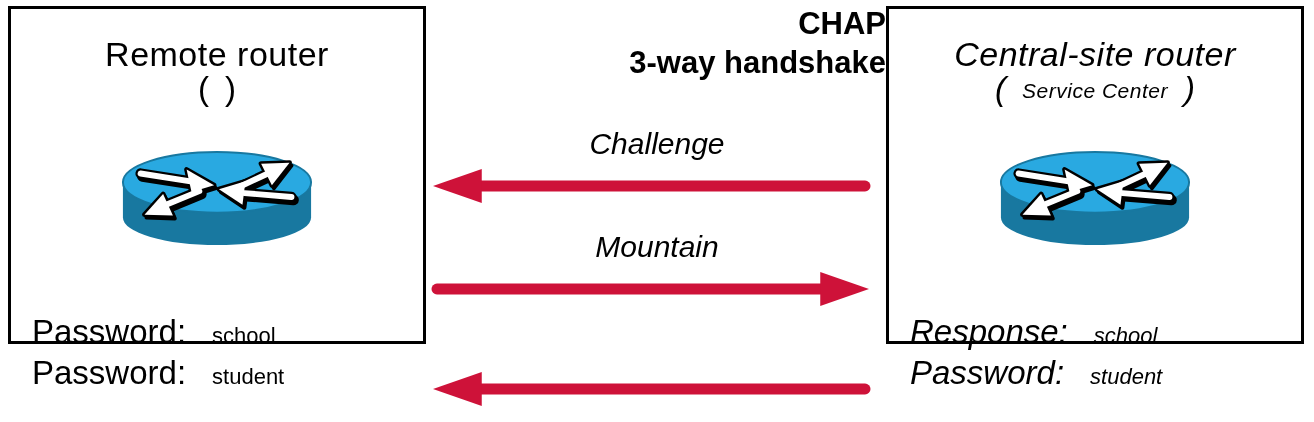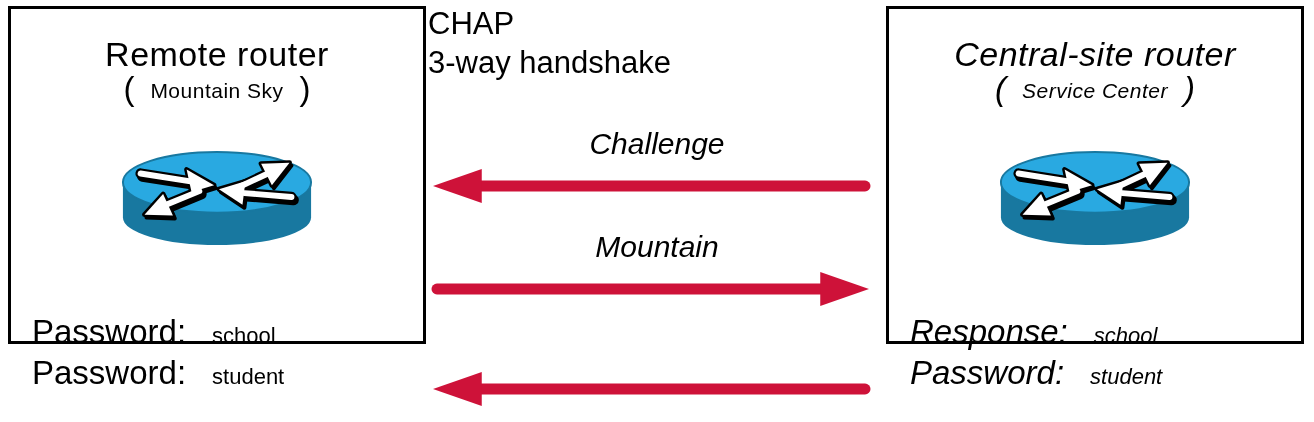--- a/index.html
+++ b/index.html
@@ -81,23 +81,24 @@
     position: absolute;
     left: 428px;
     top: 0;
     width: 458px;
     height: 422px;
   }
   .diagram-title {
     position: absolute;
     top: 4px;
     width: 100%;
-    text-align: left;
+    text-align: right;
     font-size: 31px;
     line-height: 39px;
+    font-weight: bold;
   }
   .msg-label {
     position: absolute;
     width: 100%;
     text-align: center;
     font-size: 30px;
     line-height: 36px;
     font-style: italic;
   }
   .msg-label.challenge { top: 126px; }
@@ -116,21 +117,20 @@
 </style>
 </head>
 <body>
 
 <div class="canvas">
 
   <div class="node-box left">
     <div class="node-title">Remote router</div>
     <div class="node-subtitle">
       <span class="paren">(</span>
-      <span class="alias">Mountain Sky</span>
       <span class="paren">)</span>
     </div>
 
     <svg class="router-svg" viewBox="0 0 200 110" aria-hidden="true">
       <path d="M4,40 L4,76 A96,28 0 0 0 196,76 L196,40 Z" fill="#1878A0"></path>
       <ellipse cx="100" cy="40" rx="96" ry="31" stroke-width="2" fill="#29A9E1" stroke="#1878A0"></ellipse>
 
       <g transform="translate(2,3)" stroke="#000" fill="#000" stroke-linecap="round" stroke-linejoin="round">
         <path d="M22,31 L73,39" stroke-width="11"></path>
           <polygon points="97,43 69,27 74,50" stroke-width="4"></polygon>

